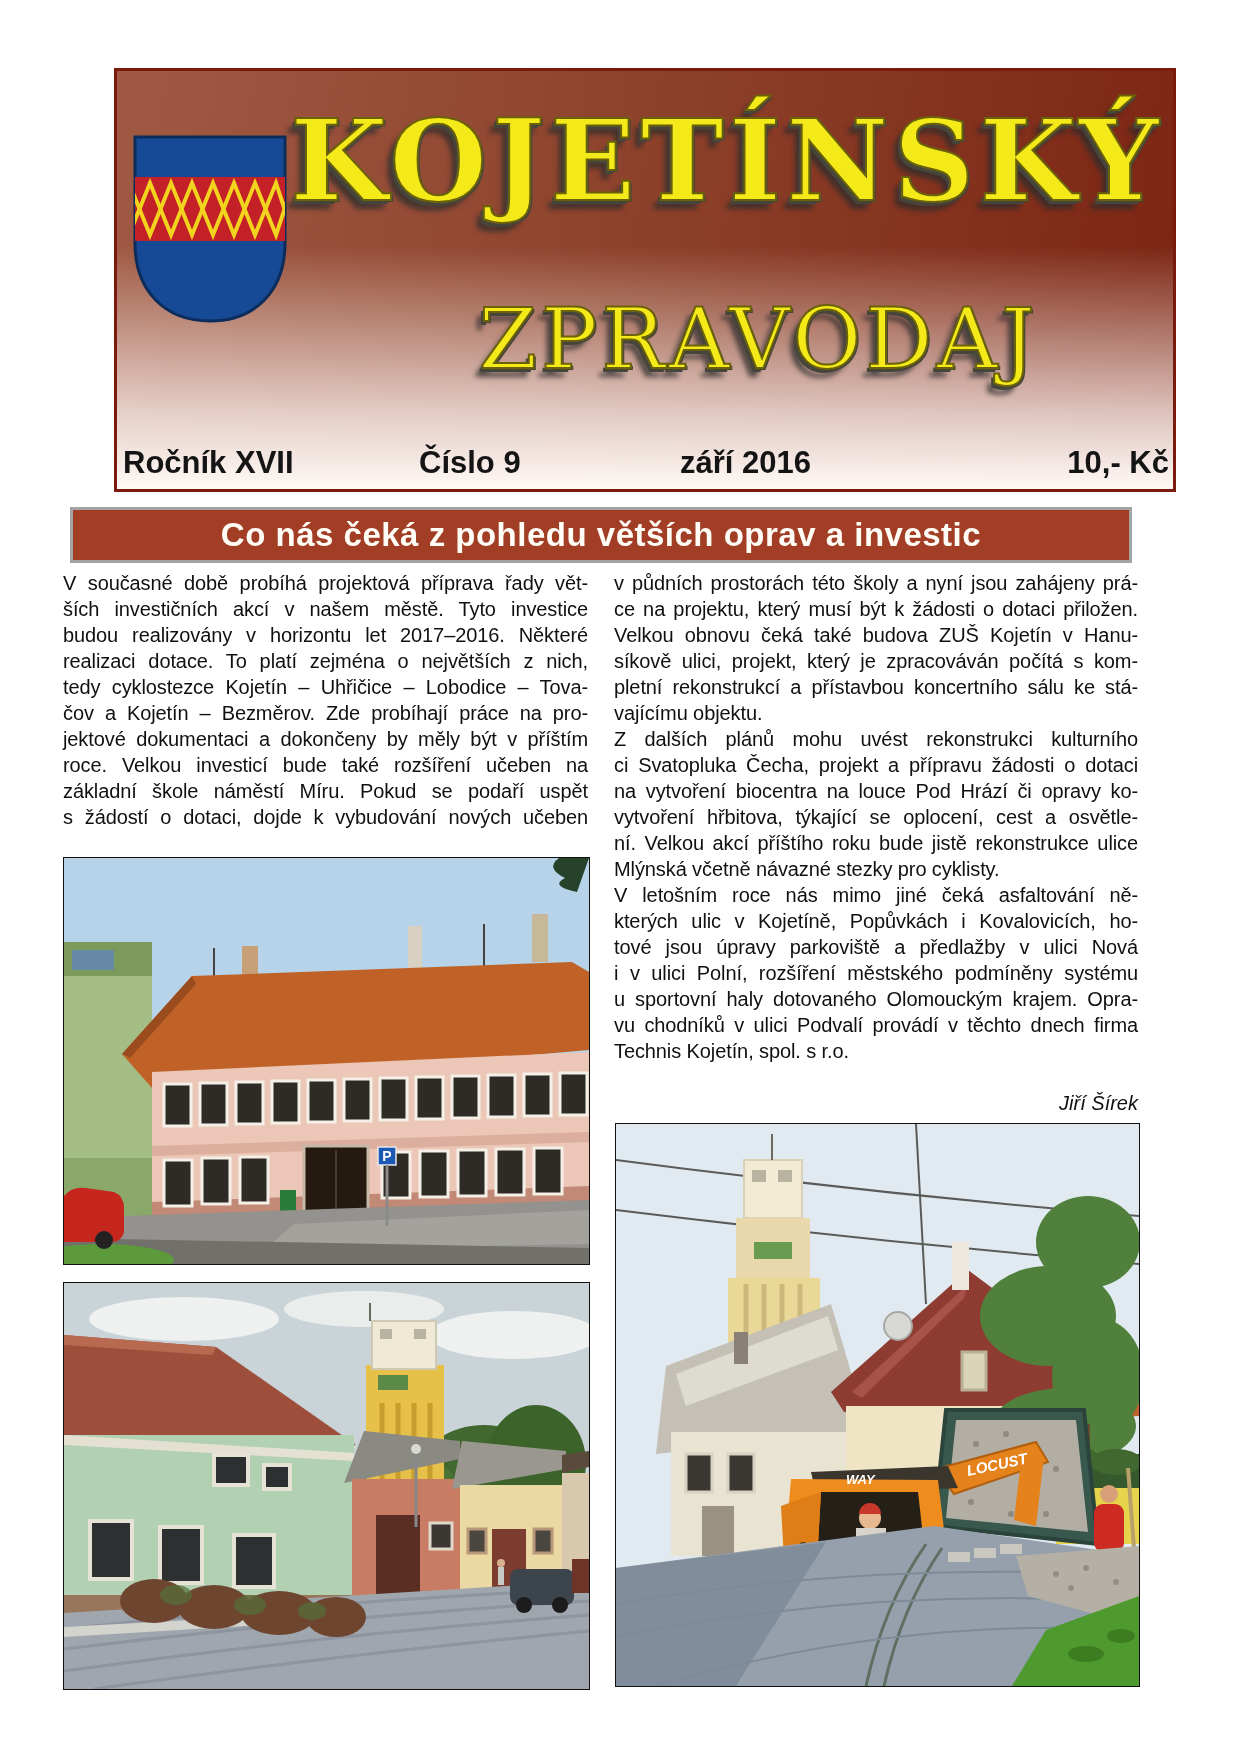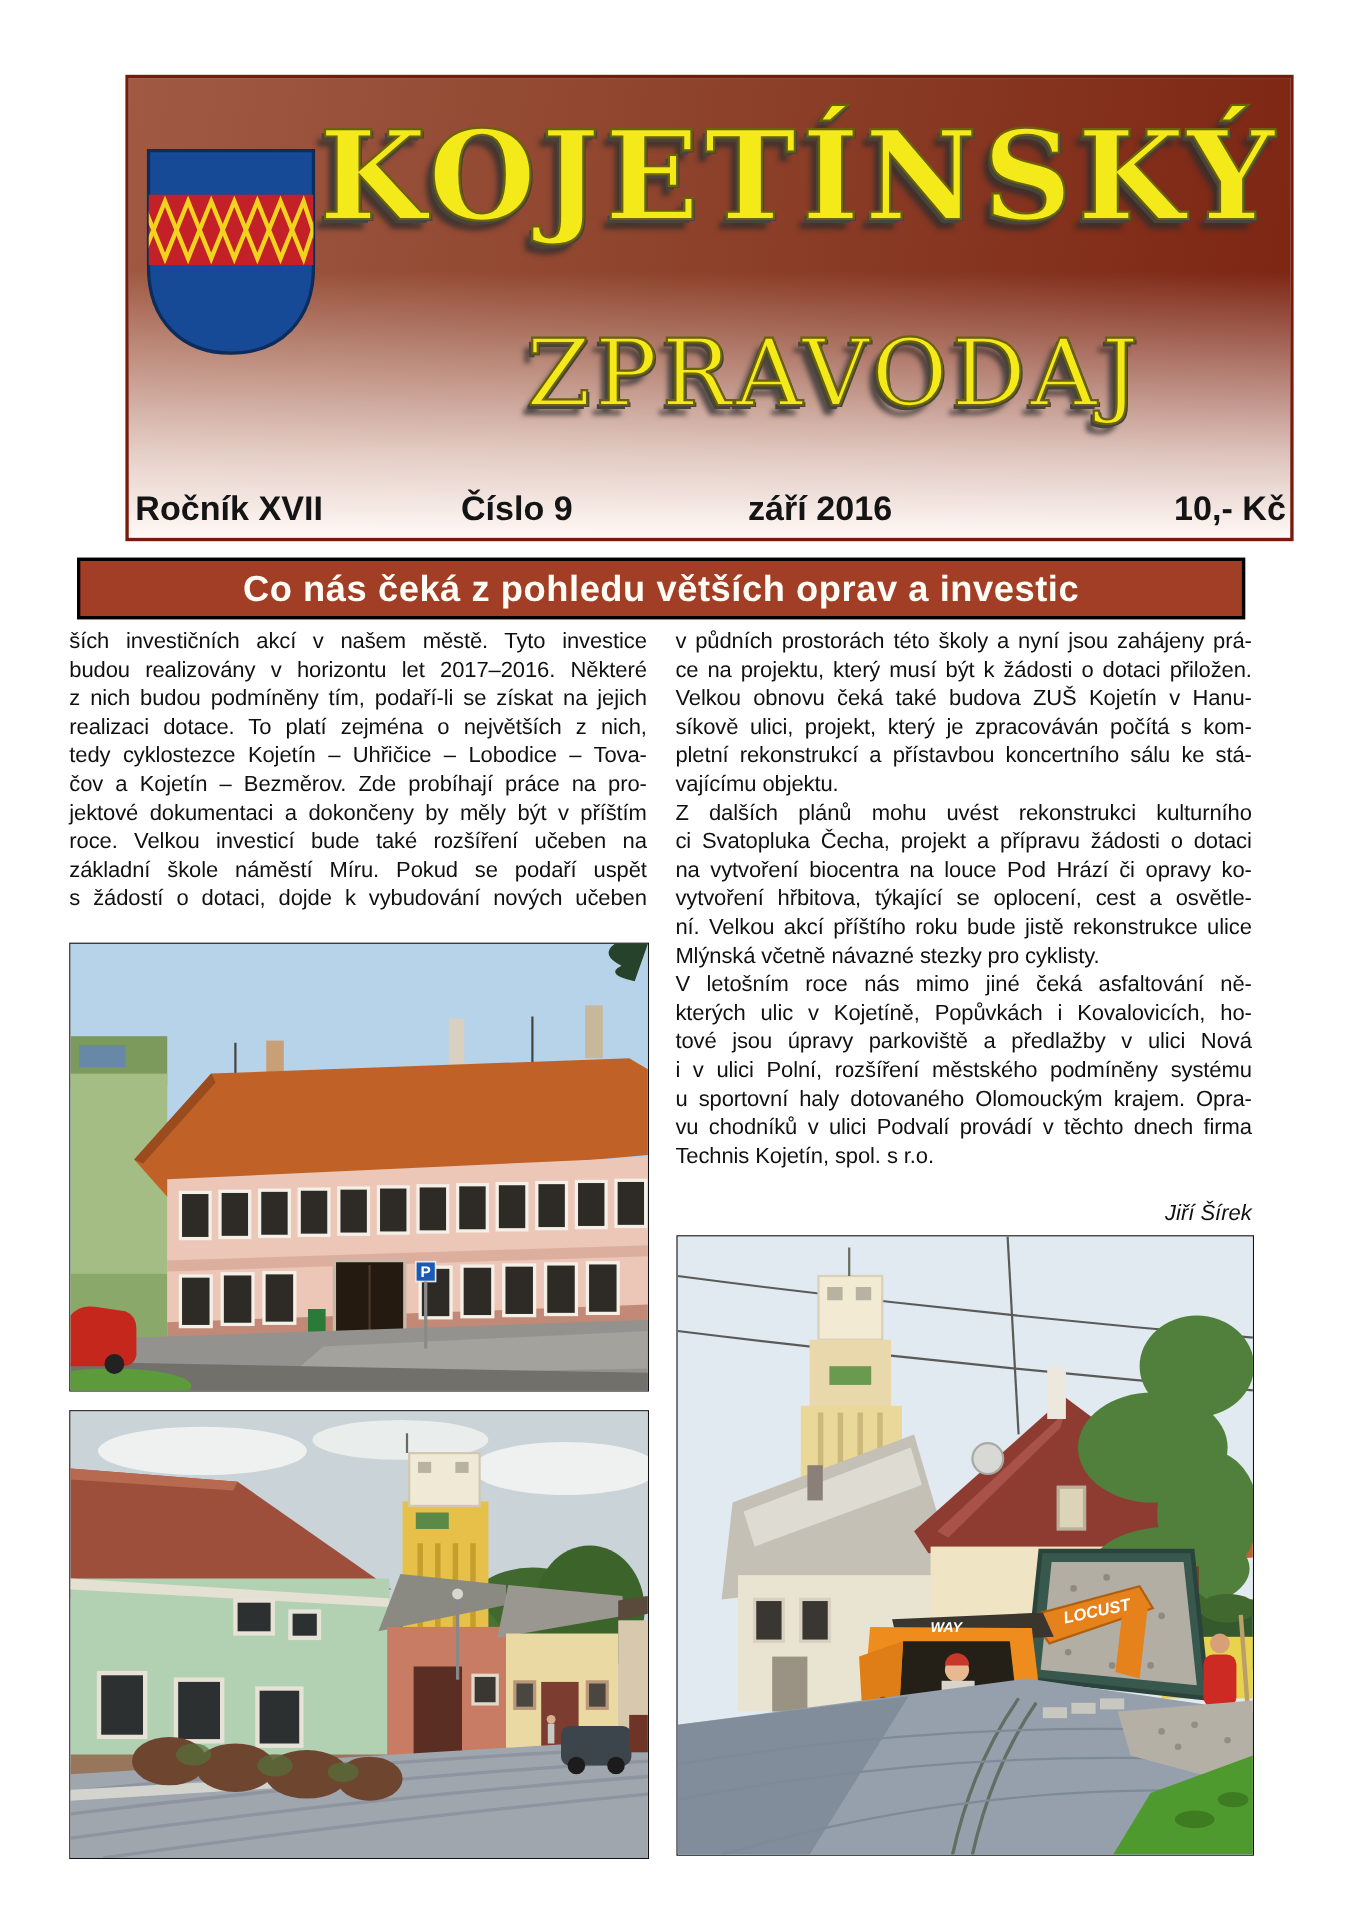--- a/index.html
+++ b/index.html
@@ -22,21 +22,21 @@
     letter-spacing:4px;color:#f4ea1a;-webkit-text-stroke:2px #6b6108;
     text-shadow:-3px 4px 0 #45453c,2px 2px 0 #45453c,-7px 9px 5px rgba(45,45,45,.75);}
   .issue-row{position:absolute;left:0;right:0;bottom:8px;height:36px;font-size:31px;font-weight:bold;color:#141414;}
   .issue-row .f1{position:absolute;left:6px;}
   .issue-row .f2{position:absolute;left:302px;}
   .issue-row .f3{position:absolute;left:563px;}
   .issue-row .f4{position:absolute;right:4px;}
 
   
   .headline-bar{position:absolute;left:70px;top:507px;width:1056px;height:50px;
-    background:#a23d26;border:3px solid #000000;display:flex;align-items:center;justify-content:center;}
+    background:#a23d26;border:3px solid #a3a3a3;display:flex;align-items:center;justify-content:center;}
   .headline-bar span{color:#fffdf6;font-size:33px;font-weight:bold;letter-spacing:.5px;}
 
   
   .colL{position:absolute;left:63px;top:570px;width:525px;}
   .colR{position:absolute;left:614px;top:570px;width:524px;}
   .tl{font-size:20px;line-height:26px;color:#101010;letter-spacing:-0.1px;
       text-align:justify;text-align-last:justify;-moz-text-align-last:justify;white-space:normal;}
   .tl.flush{text-align-last:left;-moz-text-align-last:left;}
   .signature{font-size:20px;line-height:26px;color:#101010;font-style:italic;text-align:right;margin-top:26px;}
 
@@ -74,23 +74,23 @@
       <span class="f3">září 2016</span>
       <span class="f4">10,- Kč</span>
     </div>
   </div>
 
   <div class="headline-bar">
     <span>Co nás čeká z pohledu větších oprav a investic</span>
   </div>
 
   <div class="colL">
+      <div class="tl">V současné době probíhá projektová příprava řady vět-</div>
       <div class="tl">ších investičních akcí v našem městě. Tyto investice</div>
       <div class="tl">budou realizovány v horizontu let 2017–2016. Některé</div>
-      <div class="tl">z nich budou podmíněny tím, podaří-li se získat na jejich</div>
       <div class="tl">realizaci dotace. To platí zejména o největších z nich,</div>
       <div class="tl">tedy cyklostezce Kojetín – Uhřičice – Lobodice – Tova-</div>
       <div class="tl">čov a Kojetín – Bezměrov. Zde probíhají práce na pro-</div>
       <div class="tl">jektové dokumentaci a dokončeny by měly být v příštím</div>
       <div class="tl">roce. Velkou investicí bude také rozšíření učeben na</div>
       <div class="tl">základní škole náměstí Míru. Pokud se podaří uspět</div>
       <div class="tl">s žádostí o dotaci, dojde k vybudování nových učeben</div>
     </div>
   <div class="colR">
       <div class="tl">v půdních prostorách této školy a nyní jsou zahájeny prá-</div>

